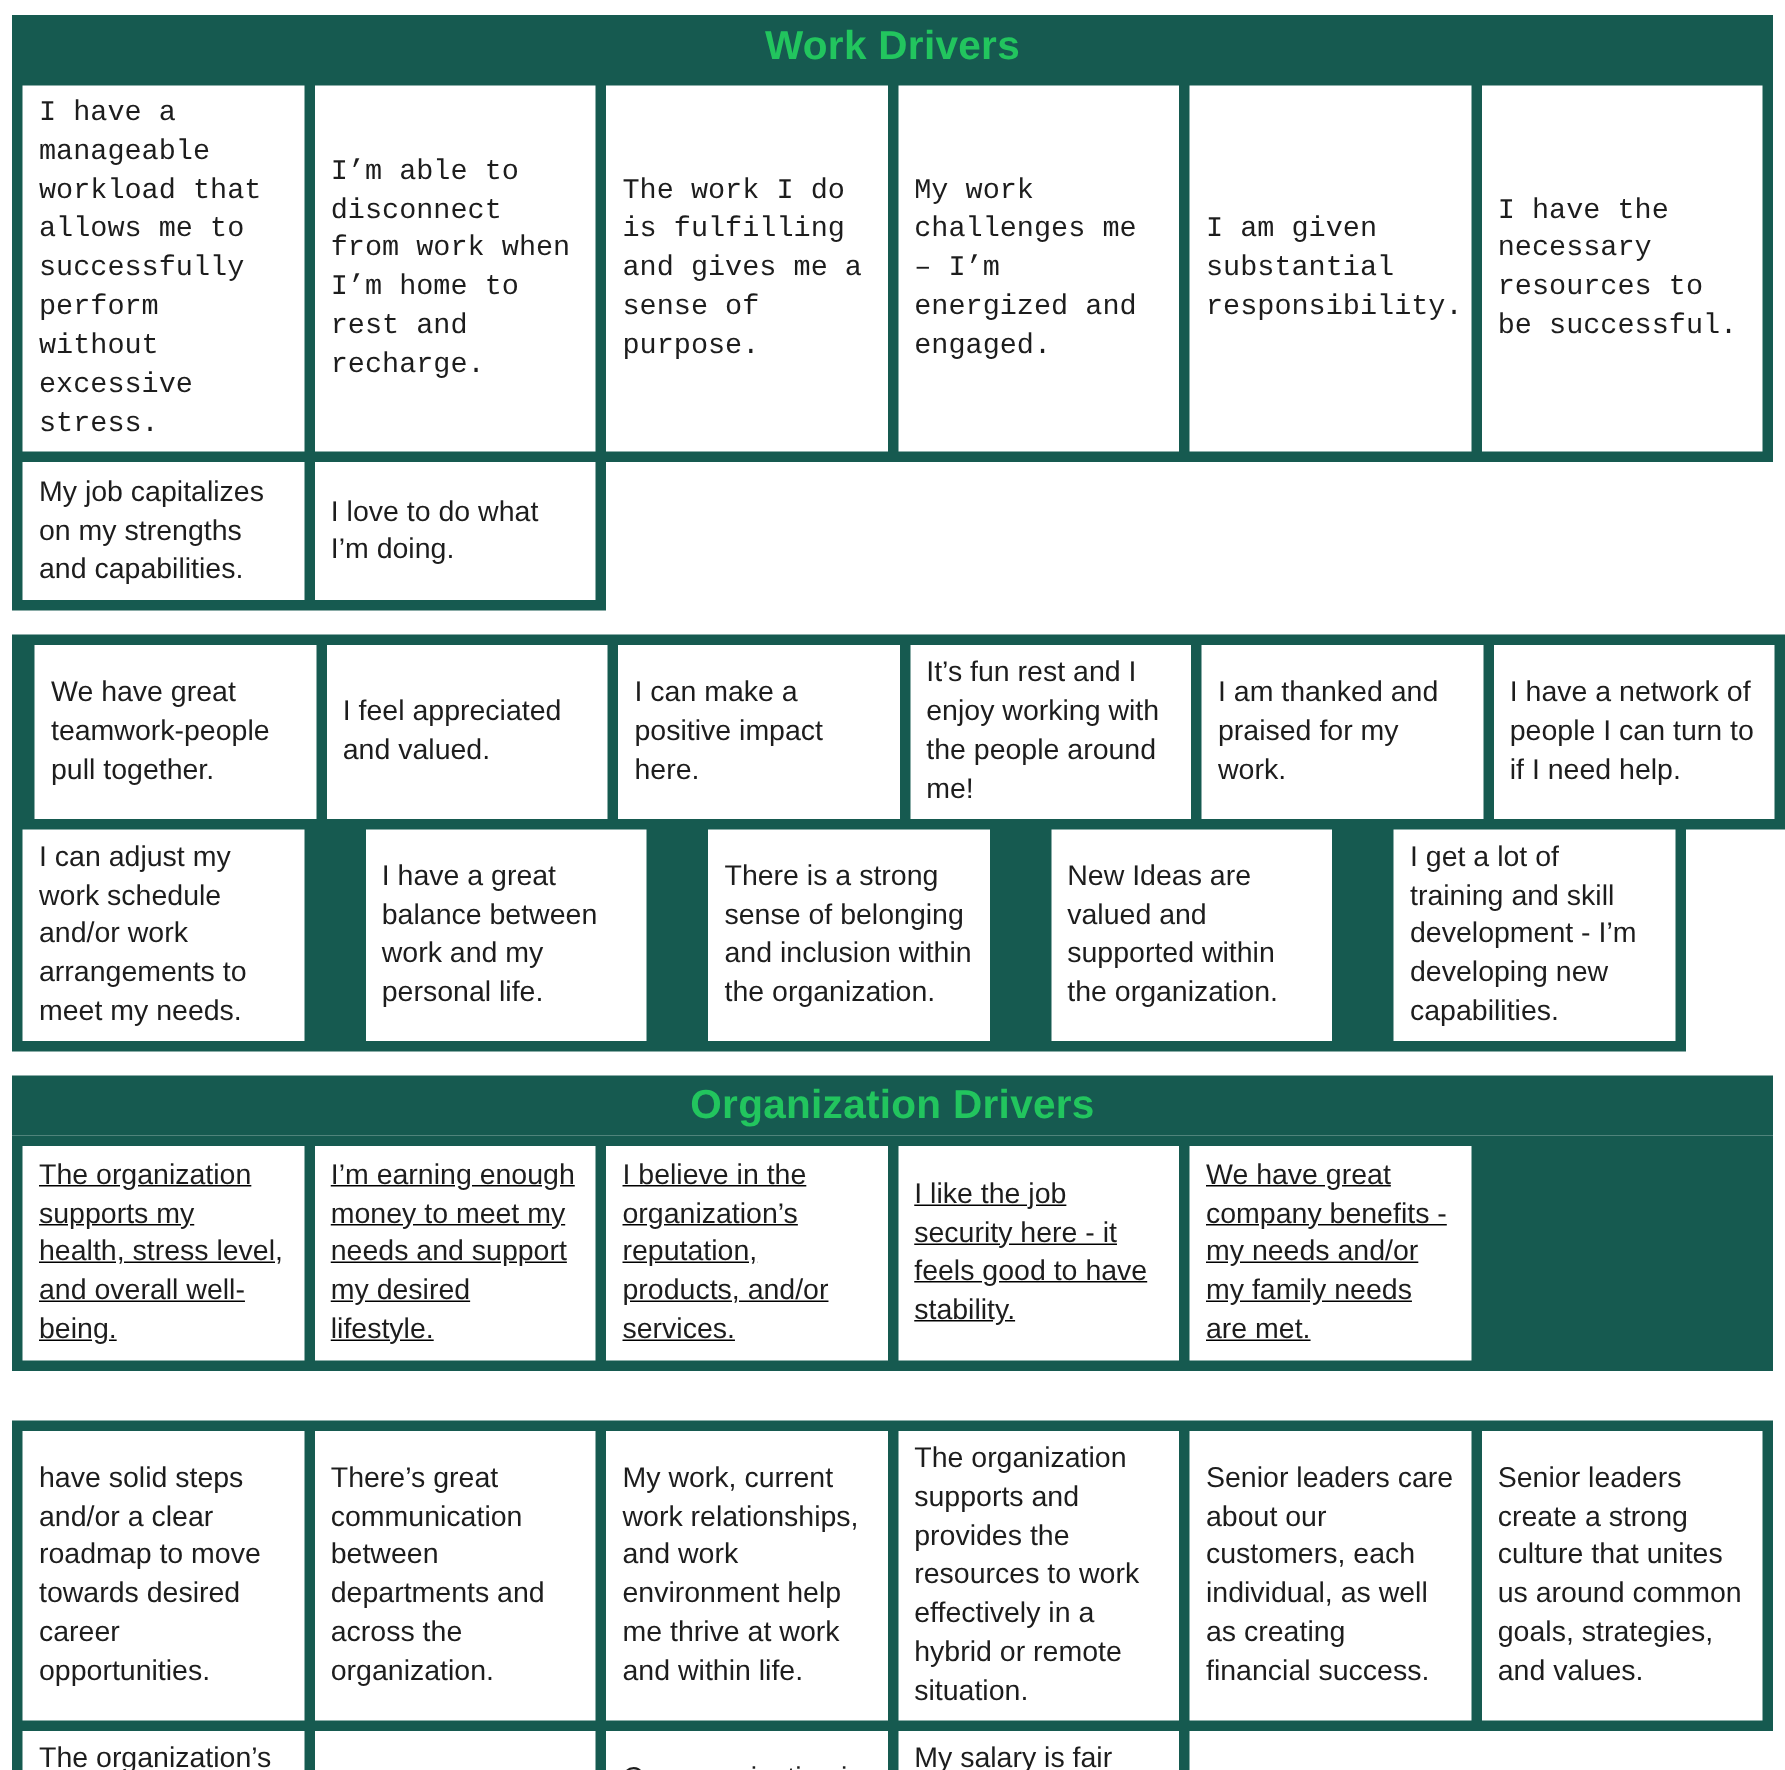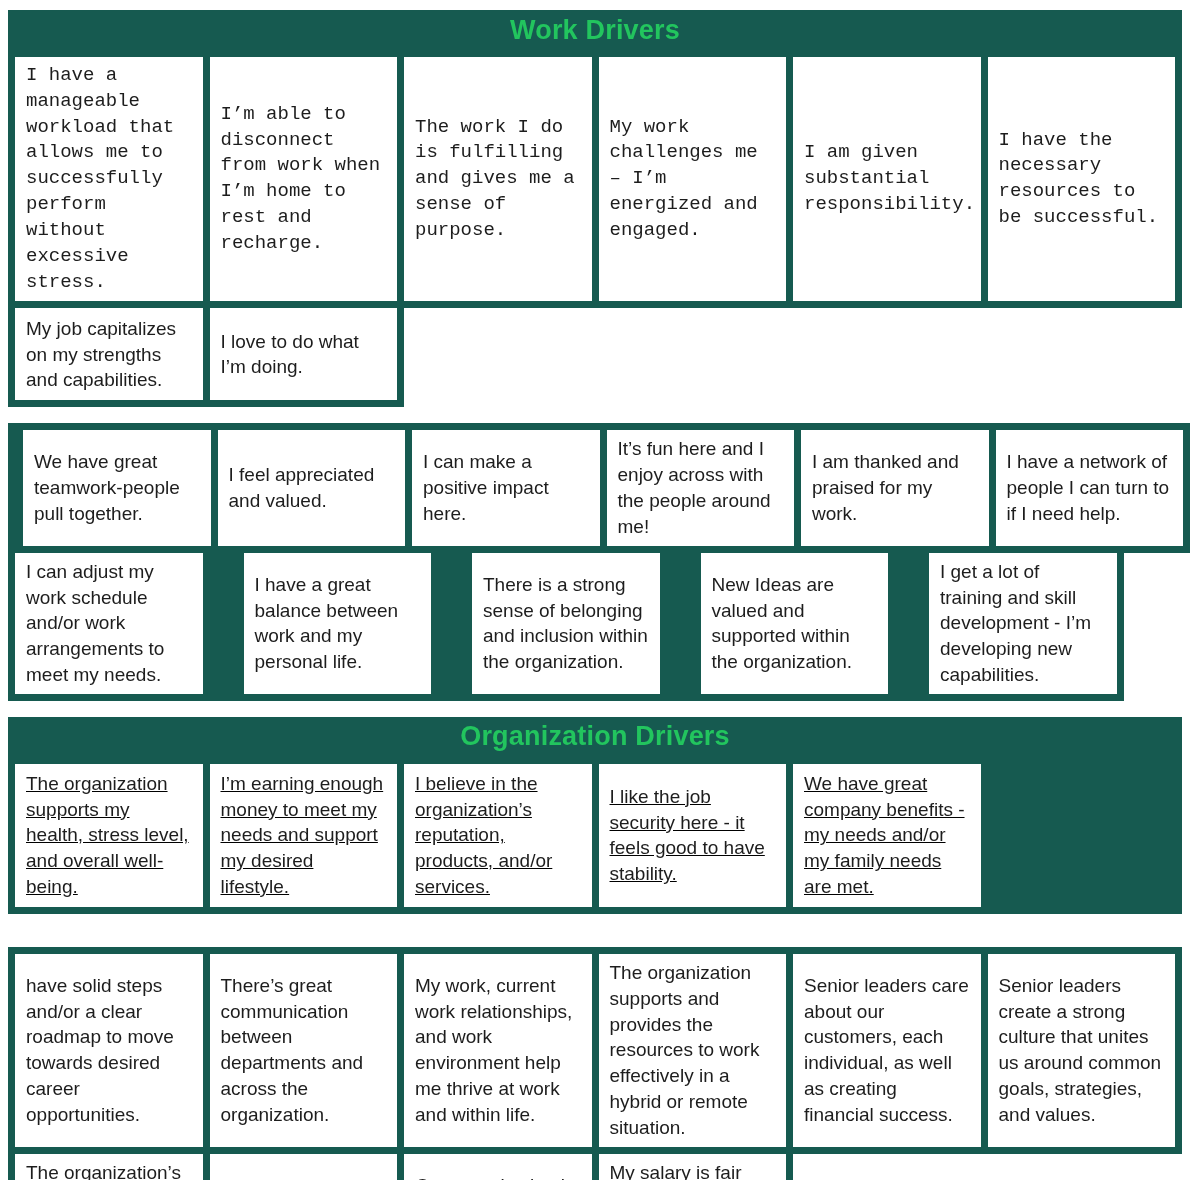--- a/index.html
+++ b/index.html
@@ -77,21 +77,21 @@
       <div class="cells-row row1 overlap" style="grid-template-columns: repeat(2, var(--colw));">
         <div class="cell">My job capitalizes on my strengths and capabilities.</div>
         <div class="cell">I love to do what I’m doing.</div>
       </div>
     </section>
     <section class="section" id="sec1">
       <div class="cells-row row0" style="grid-template-columns: repeat(6, var(--colw)); padding-left: 15px;">
         <div class="cell">We have great teamwork-people pull together.</div>
         <div class="cell">I feel appreciated and valued.</div>
         <div class="cell">I can make a positive impact here.</div>
-        <div class="cell">It’s fun here and I enjoy across with the people around me!</div>
+        <div class="cell">It’s fun rest and I enjoy working with the people around me!</div>
         <div class="cell">I am thanked and praised for my work.</div>
         <div class="cell">I have a network of people I can turn to if I need help.</div>
       </div>
       <div class="cells-row row1 overlap" style="grid-template-columns: repeat(5, var(--colw)); gap: 41px;">
         <div class="cell">I can adjust my work schedule and/or work arrangements to meet my needs.</div>
         <div class="cell">I have a great balance between work and my personal life.</div>
         <div class="cell">There is a strong sense of belonging and inclusion within the organization.</div>
         <div class="cell">New Ideas are valued and supported within the organization.</div>
         <div class="cell">I get a lot of training and skill development - I’m developing new capabilities.</div>
       </div>

